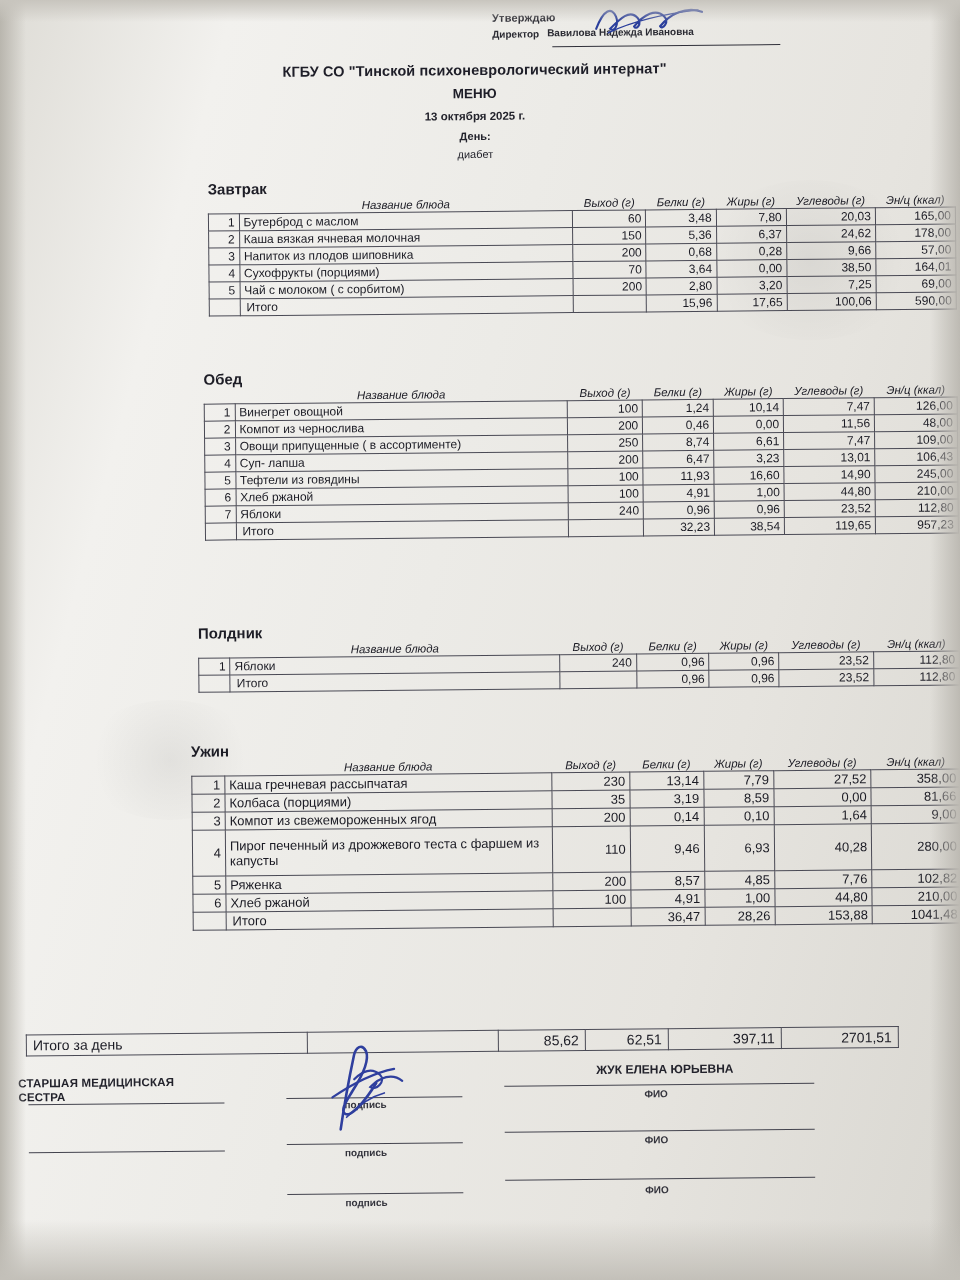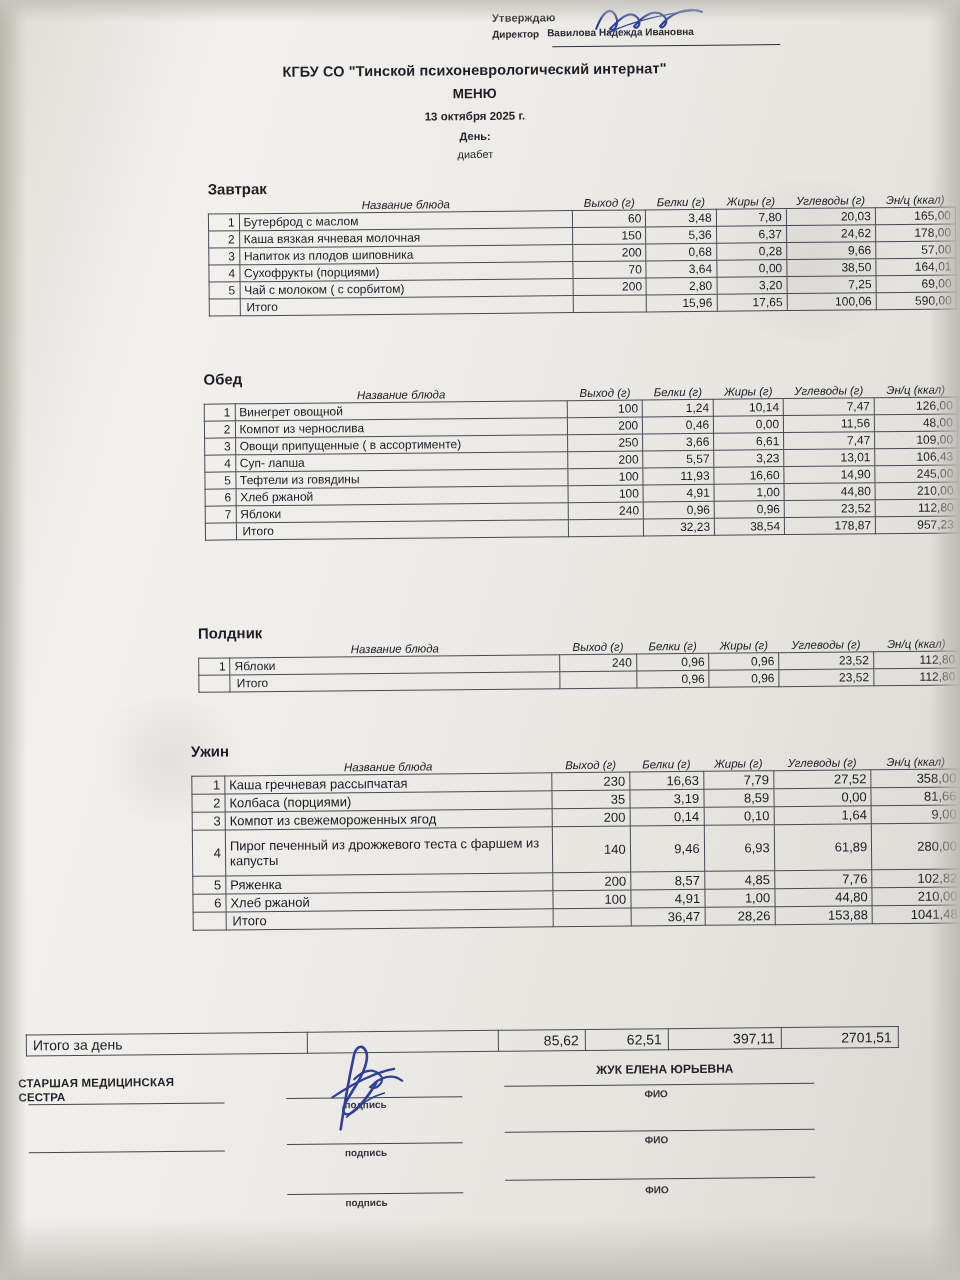--- a/index.html
+++ b/index.html
@@ -294,30 +294,30 @@
           <td class="c-num">200</td>
           <td class="c-num">0,46</td>
           <td class="c-num">0,00</td>
           <td class="c-num-w">11,56</td>
           <td class="c-num-w">48,00</td>
         </tr>
         <tr>
           <td class="c-idx">3</td>
           <td class="c-name">Овощи припущенные ( в ассортименте)</td>
           <td class="c-num">250</td>
-          <td class="c-num">3,66</td>
+          <td class="c-num">8,74</td>
           <td class="c-num">6,61</td>
           <td class="c-num-w">7,47</td>
           <td class="c-num-w">109,00</td>
         </tr>
         <tr>
           <td class="c-idx">4</td>
           <td class="c-name">Суп- лапша</td>
           <td class="c-num">200</td>
-          <td class="c-num">5,57</td>
+          <td class="c-num">6,47</td>
           <td class="c-num">3,23</td>
           <td class="c-num-w">13,01</td>
           <td class="c-num-w">106,43</td>
         </tr>
         <tr>
           <td class="c-idx">5</td>
           <td class="c-name">Тефтели из говядины</td>
           <td class="c-num">100</td>
           <td class="c-num">11,93</td>
           <td class="c-num">16,60</td>
@@ -341,21 +341,21 @@
           <td class="c-num">0,96</td>
           <td class="c-num-w">23,52</td>
           <td class="c-num-w">112,80</td>
         </tr>
         <tr class="total-row">
           <td class="c-idx"></td>
           <td class="c-name">Итого</td>
           <td class="c-num"></td>
           <td class="c-num">32,23</td>
           <td class="c-num">38,54</td>
-          <td class="c-num-w">178,87</td>
+          <td class="c-num-w">119,65</td>
           <td class="c-num-w">957,23</td>
         </tr>
       </tbody>
         </table>
     </div>
 
     <div class="meal" style="left:198px; top:622px;">
       <div class="meal-title">Полдник</div>
       <table class="menu">
         <tbody>
@@ -400,21 +400,21 @@
           <td class="noborder" style="width:72px;">Выход (г)</td>
           <td class="noborder" style="width:68px;">Белки (г)</td>
           <td class="noborder" style="width:64px;">Жиры (г)</td>
           <td class="noborder" style="width:92px;">Углеводы (г)</td>
           <td class="noborder" style="width:84px;">Эн/ц (ккал)</td>
         </tr>
         <tr>
           <td class="c-idx">1</td>
           <td class="c-name">Каша гречневая рассыпчатая</td>
           <td class="c-num">230</td>
-          <td class="c-num">16,63</td>
+          <td class="c-num">13,14</td>
           <td class="c-num">7,79</td>
           <td class="c-num-w">27,52</td>
           <td class="c-num-w">358,00</td>
         </tr>
         <tr>
           <td class="c-idx">2</td>
           <td class="c-name">Колбаса (порциями)</td>
           <td class="c-num">35</td>
           <td class="c-num">3,19</td>
           <td class="c-num">8,59</td>
@@ -426,24 +426,24 @@
           <td class="c-name">Компот из свежемороженных ягод</td>
           <td class="c-num">200</td>
           <td class="c-num">0,14</td>
           <td class="c-num">0,10</td>
           <td class="c-num-w">1,64</td>
           <td class="c-num-w">9,00</td>
         </tr>
         <tr style="height:46px;">
           <td class="c-idx">4</td>
           <td class="c-name">Пирог печенный из дрожжевого теста с фаршем из капусты</td>
-          <td class="c-num">140</td>
+          <td class="c-num">110</td>
           <td class="c-num">9,46</td>
           <td class="c-num">6,93</td>
-          <td class="c-num-w">61,89</td>
+          <td class="c-num-w">40,28</td>
           <td class="c-num-w">280,00</td>
         </tr>
         <tr>
           <td class="c-idx">5</td>
           <td class="c-name">Ряженка</td>
           <td class="c-num">200</td>
           <td class="c-num">8,57</td>
           <td class="c-num">4,85</td>
           <td class="c-num-w">7,76</td>
           <td class="c-num-w">102,82</td>

